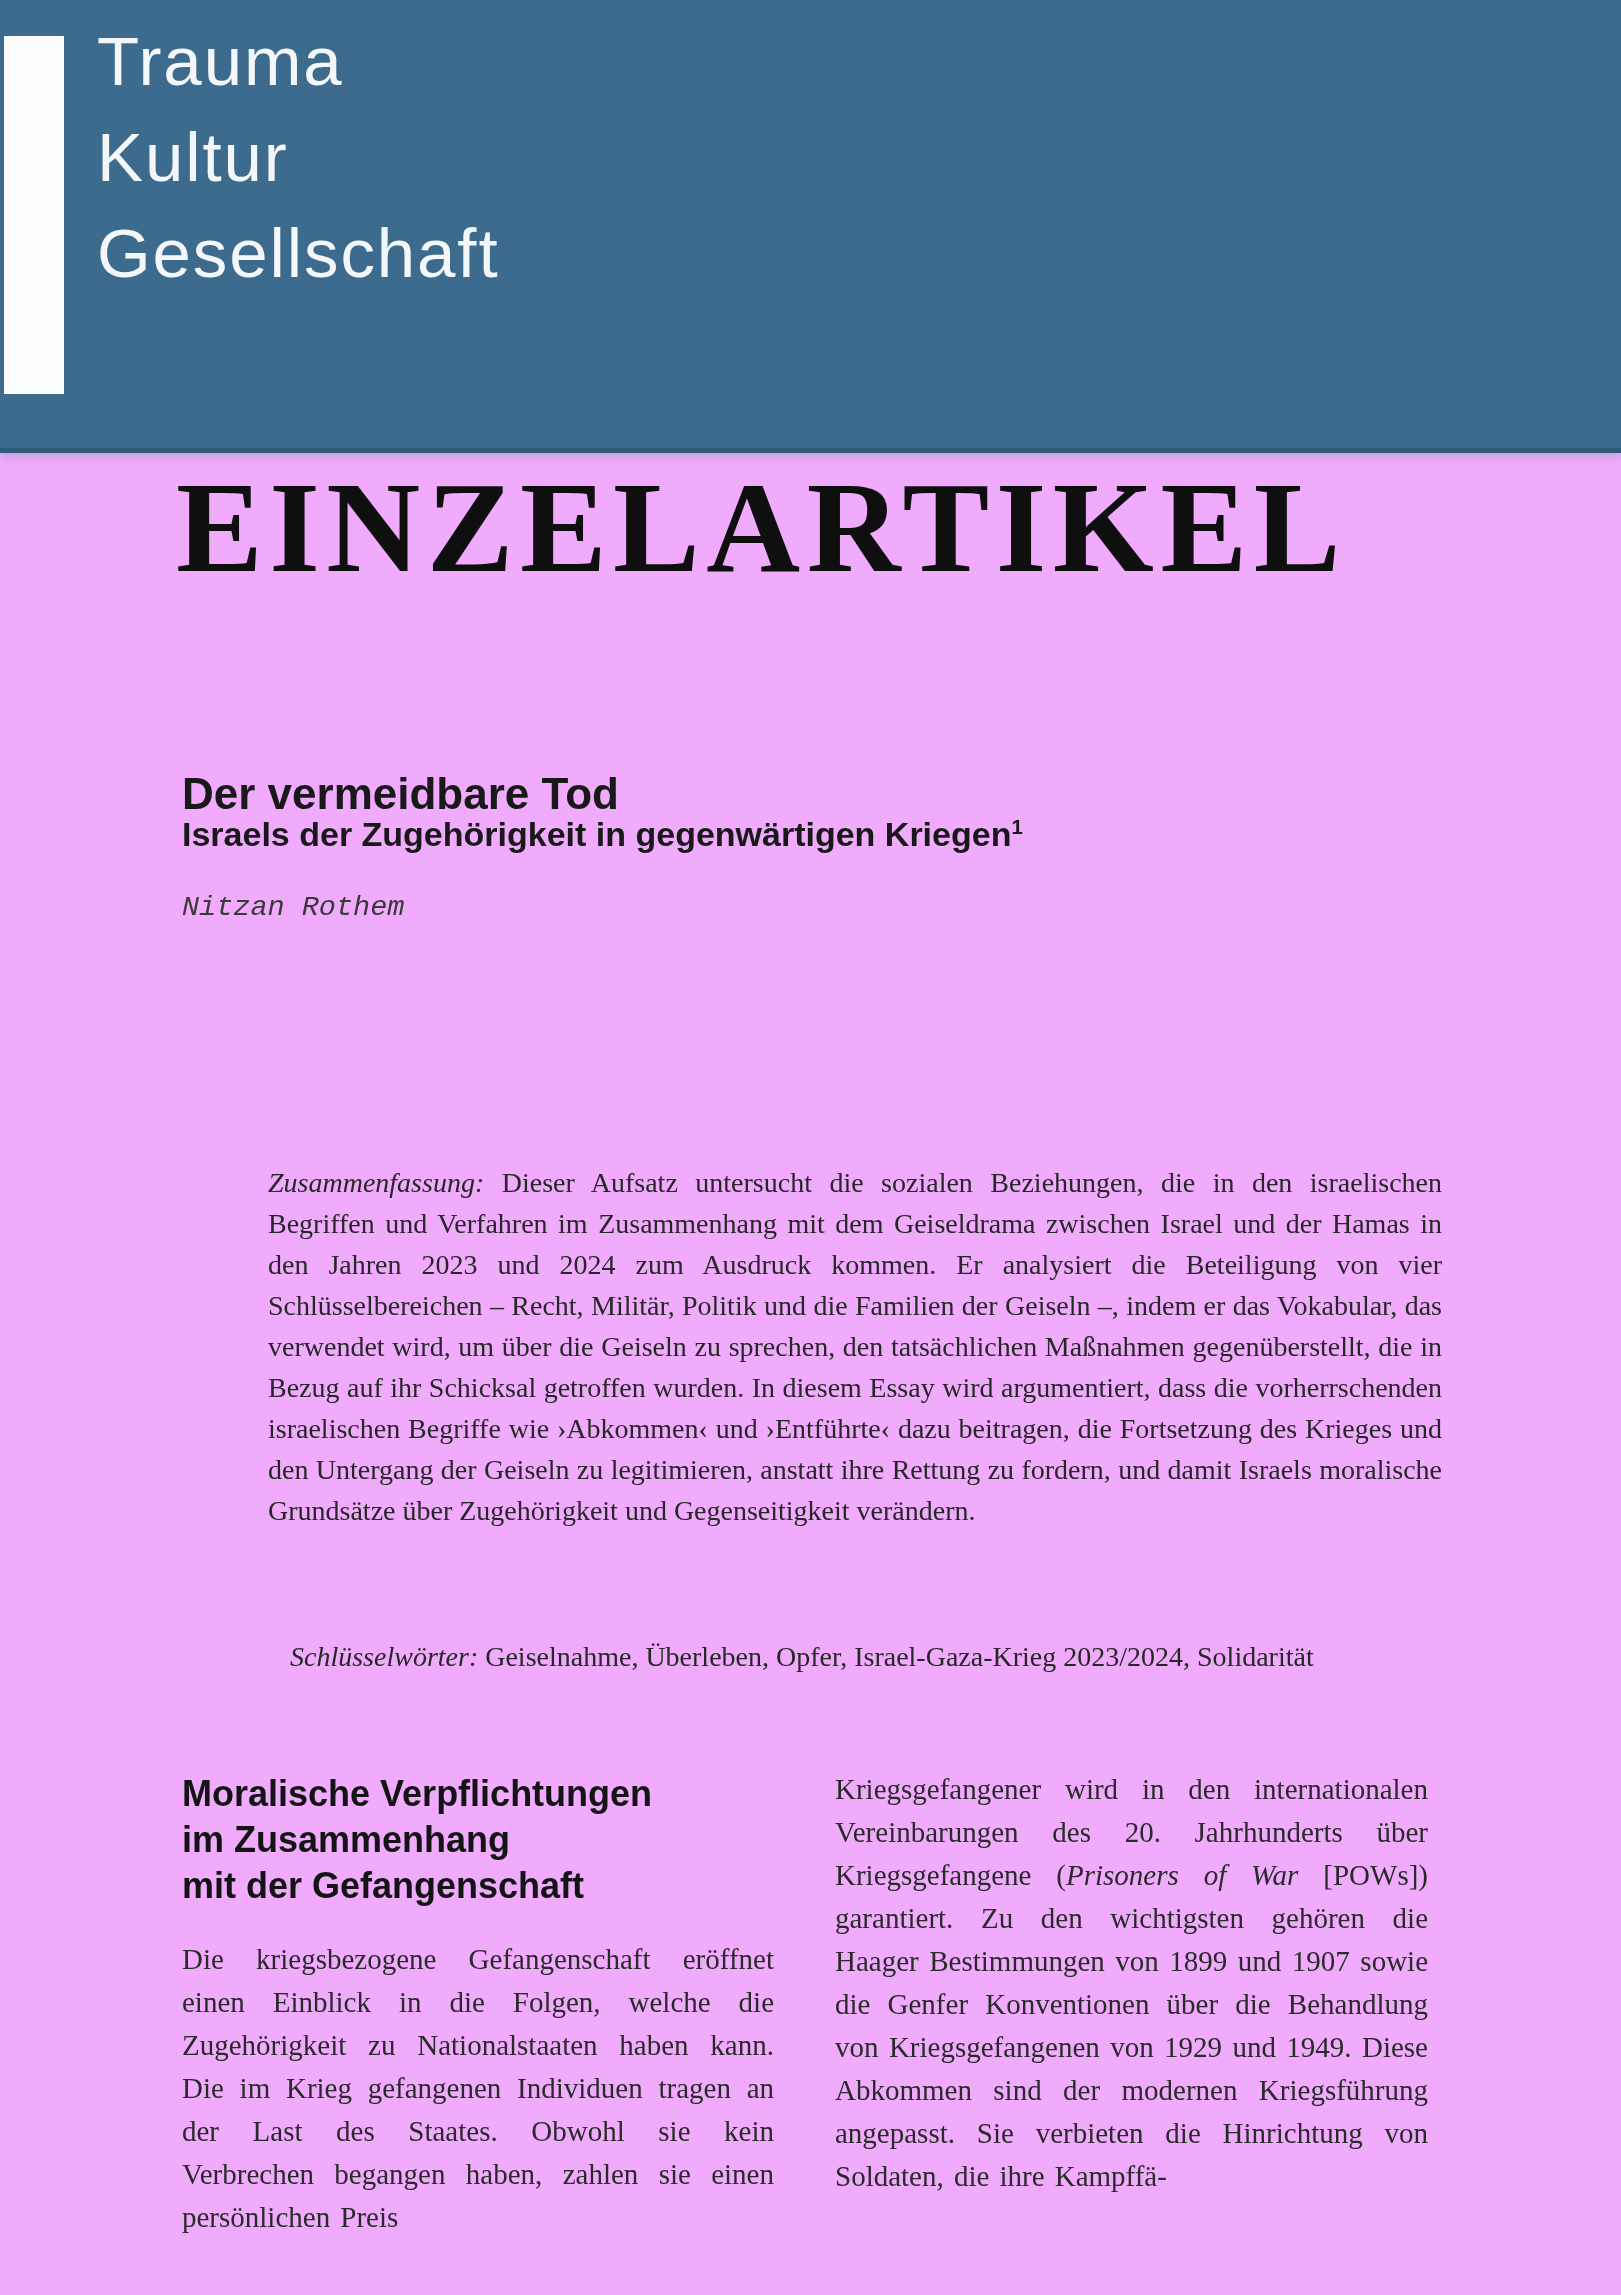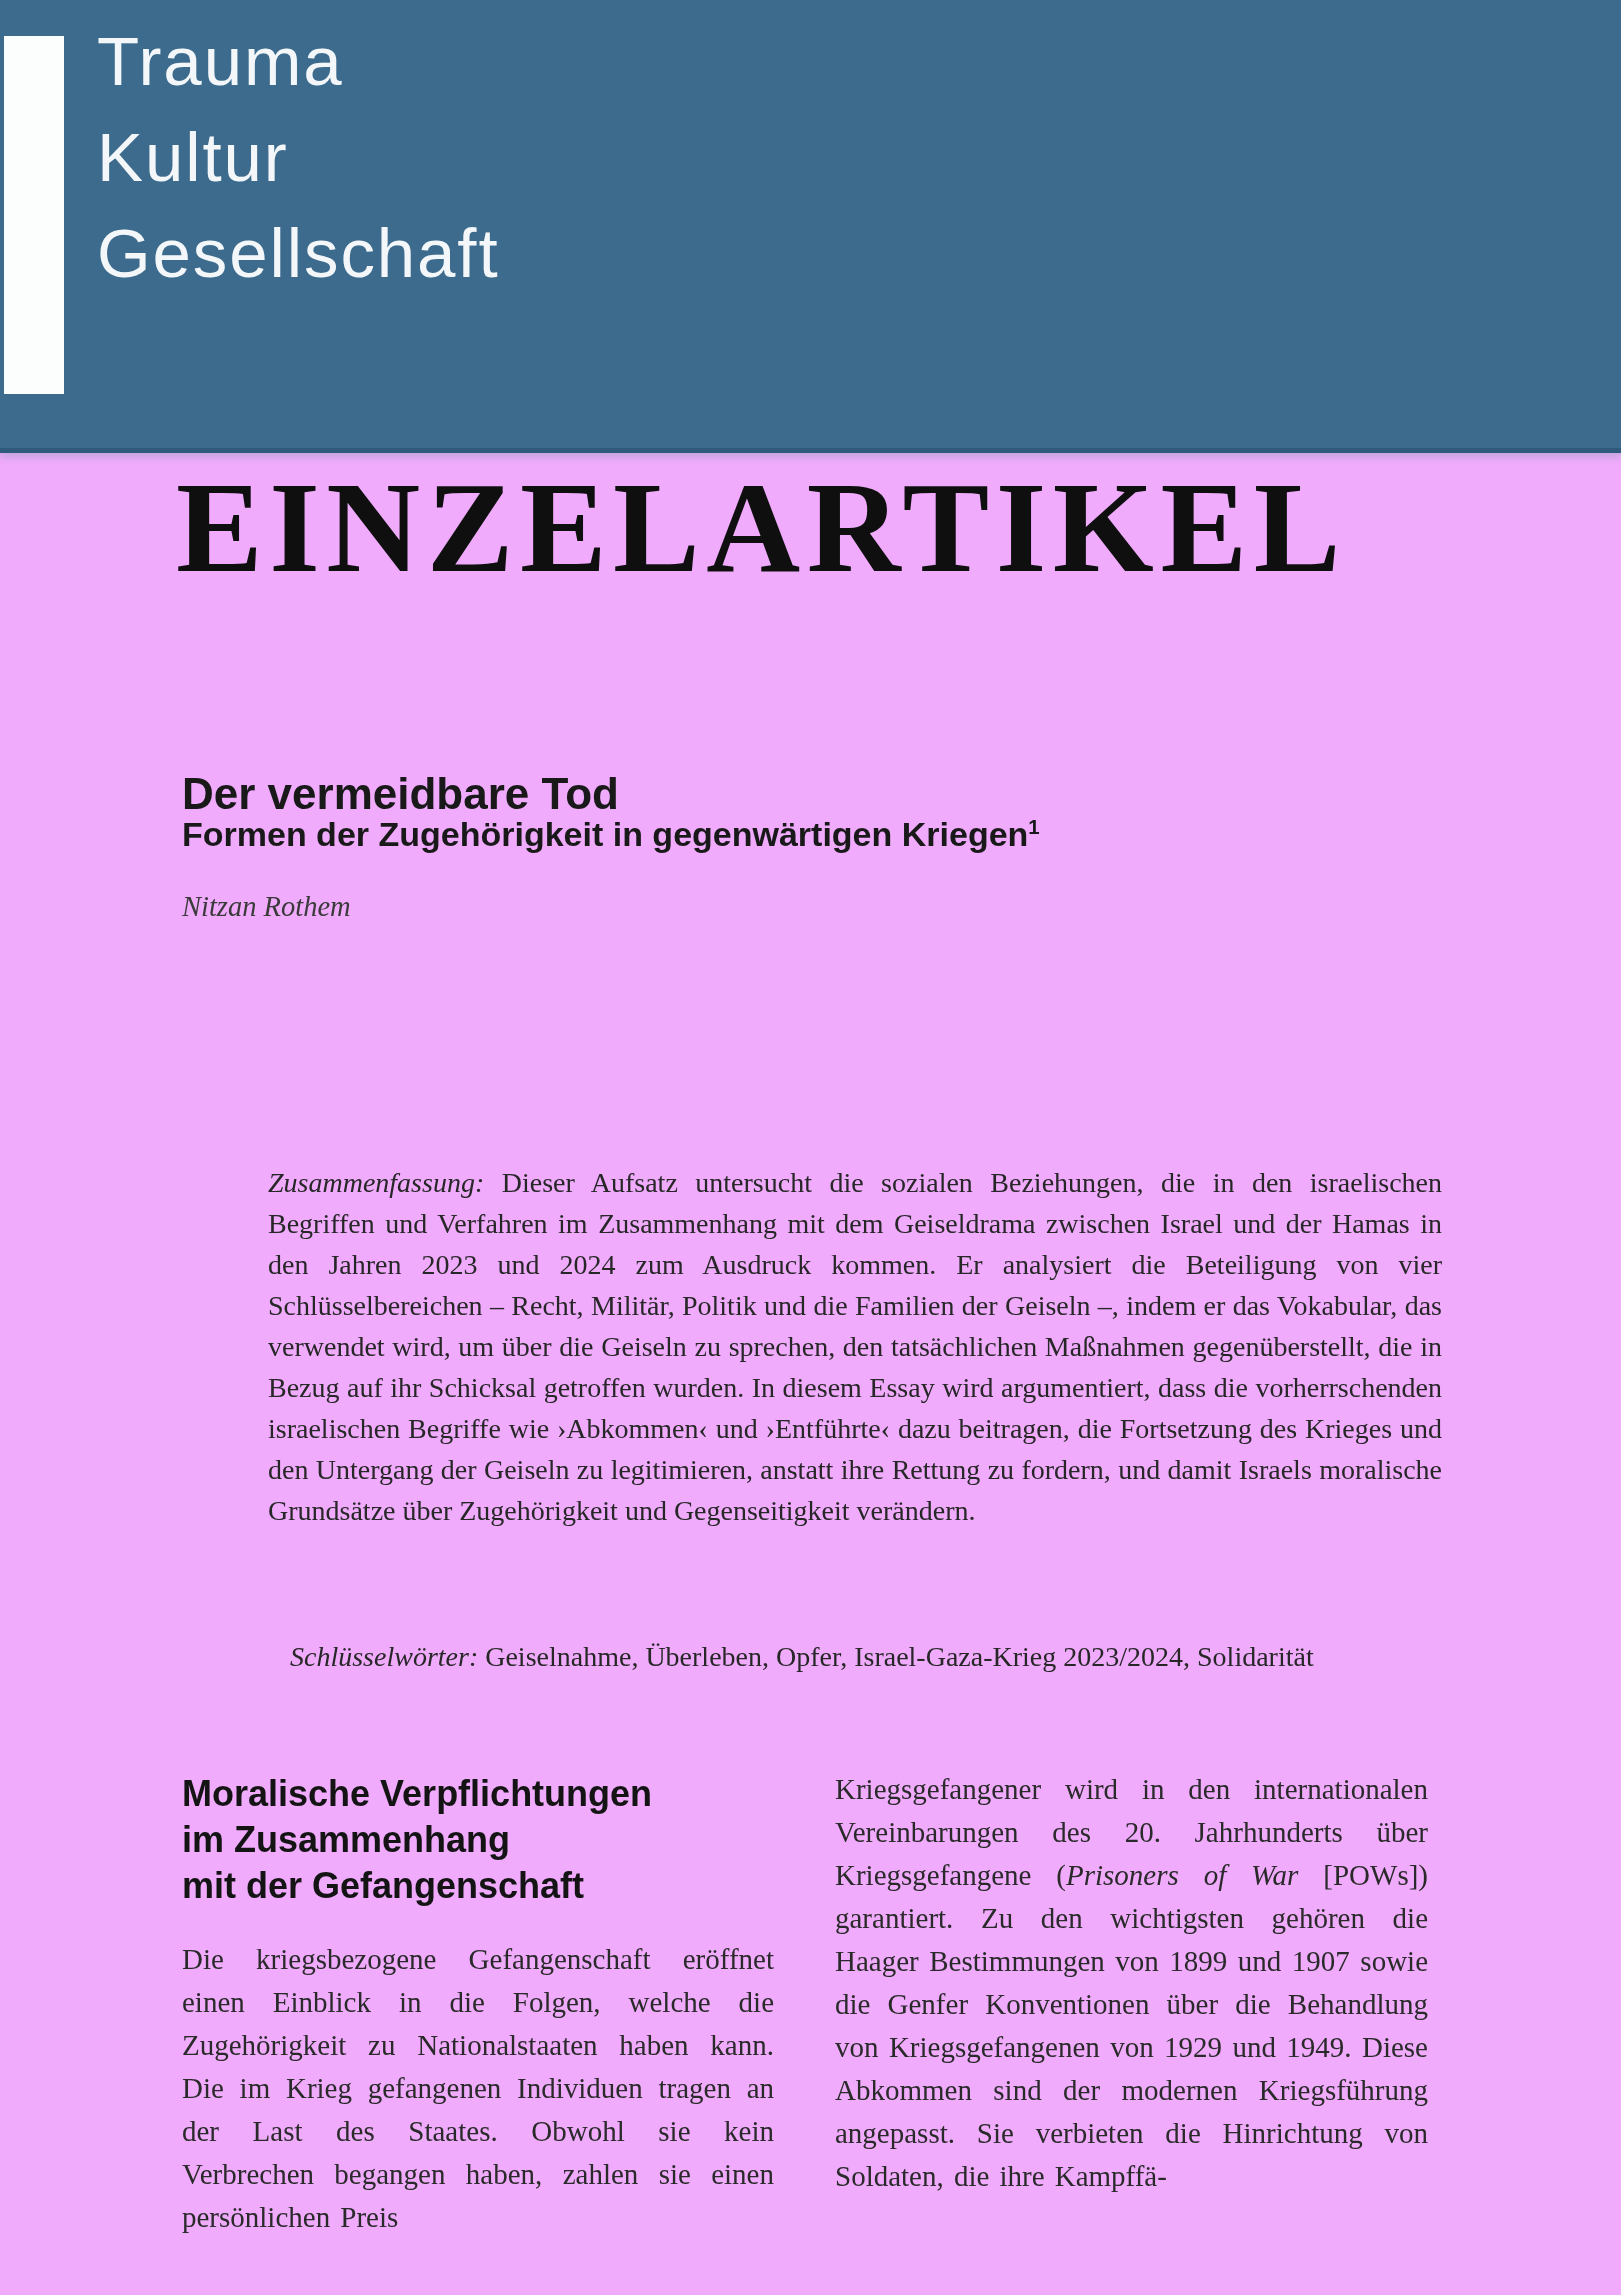--- a/index.html
+++ b/index.html
@@ -59,21 +59,21 @@
     position:absolute; left:182px; top:815px;
     font-family:"Liberation Sans", sans-serif;
     font-weight:700;
     font-size:34px;
     color:#191919;
     white-space:nowrap;
   }
   .subtitle sup{font-size:60%; vertical-align:super;}
   .author{
     position:absolute; left:182px; top:891px;
-    font-family:Liberation Serif, serif;
+    font-family:Liberation Mono, monospace;
     font-style:italic;
     font-size:28.5px;
     color:#3a3a3a;
     white-space:nowrap;
   }
   .citation{
     position:absolute; left:182px; top:981px;
     font-family:"Liberation Sans", sans-serif;
     font-size:21px;
     line-height:43px;
@@ -136,21 +136,21 @@
     <div class="banner-bar"></div>
     <div class="banner-logo">Trauma
 Kultur
 Gesellschaft</div>
   </div>
 
   <div class="masthead">EINZELARTIKEL</div>
 
   <div class="title">Der vermeidbare Tod</div>
 
-  <div class="subtitle"><span>Formen der Zugehörigkeit in gegenwärtigen Kriegen</span><sup>1</sup></div>
+  <div class="subtitle"><span>Israels der Zugehörigkeit in gegenwärtigen Kriegen</span><sup>1</sup></div>
 
   <div class="author">Nitzan Rothem</div>
 
 
   <div class="abstract"><span class="lbl">Zusammenfassung:</span><span> Dieser Aufsatz untersucht die sozialen Beziehungen, die in den israelischen Begriffen und Verfahren im Zusammenhang mit dem Geiseldrama zwischen Israel und der Hamas in den Jahren 2023 und 2024 zum Ausdruck kommen. Er analysiert die Beteiligung von vier Schlüsselbereichen – Recht, Militär, Politik und die Familien der Geiseln –, indem er das Vokabular, das verwendet wird, um über die Geiseln zu sprechen, den tatsächlichen Maßnahmen gegenüberstellt, die in Bezug auf ihr Schicksal getroffen wurden. In diesem Essay wird argumentiert, dass die vorherrschenden israelischen Begriffe wie ›Abkommen‹ und ›Entführte‹ dazu beitragen, die Fortsetzung des Krieges und den Untergang der Geiseln zu legitimieren, anstatt ihre Rettung zu fordern, und damit Israels moralische Grundsätze über Zugehörigkeit und Gegenseitigkeit verändern.</span></div>
 
   <div class="keywords"><span class="lbl">Schlüsselwörter:</span><span> Geiselnahme, Überleben, Opfer, Israel-Gaza-Krieg 2023/2024, Solidarität</span></div>
 
   <div class="section-heading">Moralische Verpflichtungen
 im Zusammenhang

